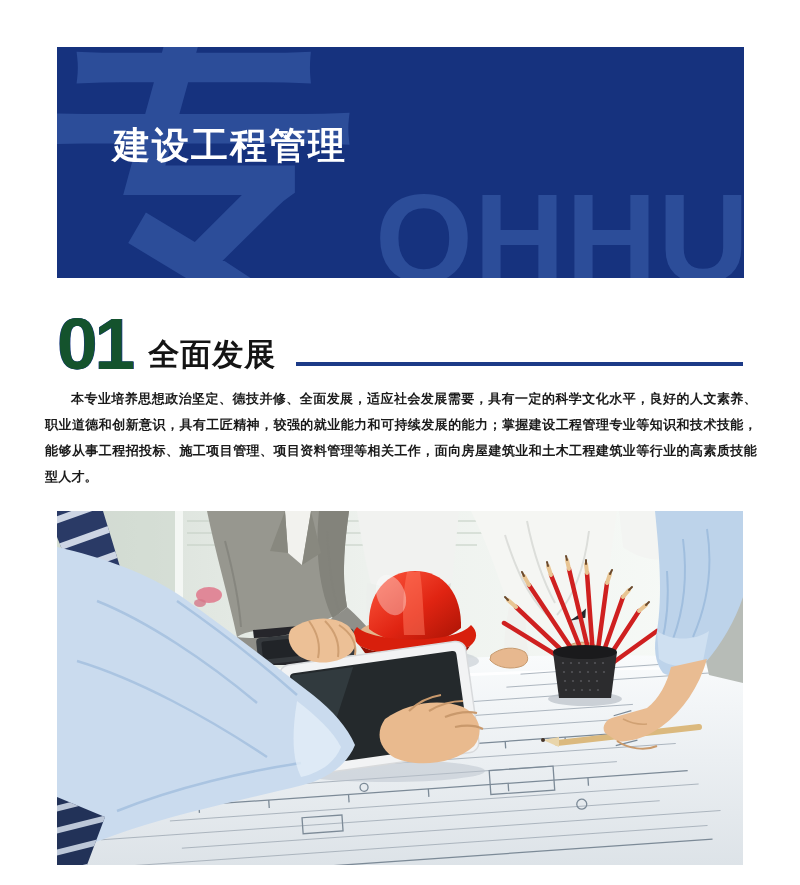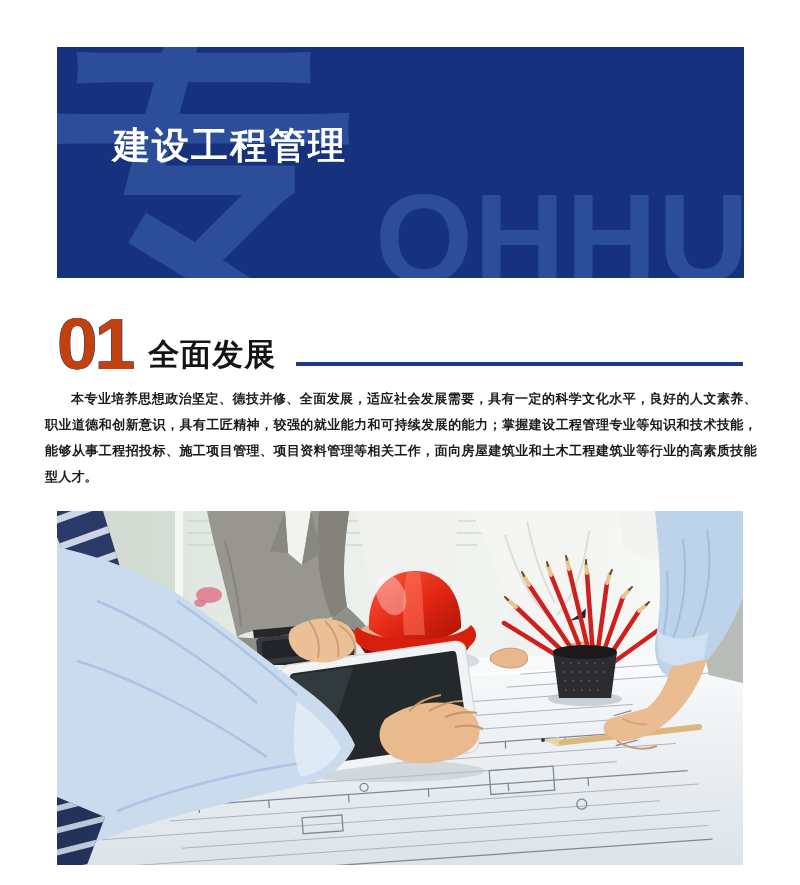--- a/index.html
+++ b/index.html
@@ -36,21 +36,21 @@
     margin-left:21px;
   }
 
   
   .section-header {
     position:absolute; left:57px; top:308px; width:686px; height:66px;
     display:flex; align-items:flex-end;
   }
   .section-number {
     font-size:73px; line-height:0.82; font-weight:900; letter-spacing:-3px;
-    color:#c2410c;
+    color:#14532d;
     text-shadow:0.6px 0 0 #1c3a87, -0.6px 0 0 #1c3a87;
   }
   .section-title {
     font-size:31px; line-height:1; font-weight:700; color:#141414;
     margin-left:16px; padding-bottom:4px; letter-spacing:1px;
   }
   .section-rule {
     flex:1; height:4px; background:#1c3a87; margin-left:20px; margin-bottom:8px;
   }
 

